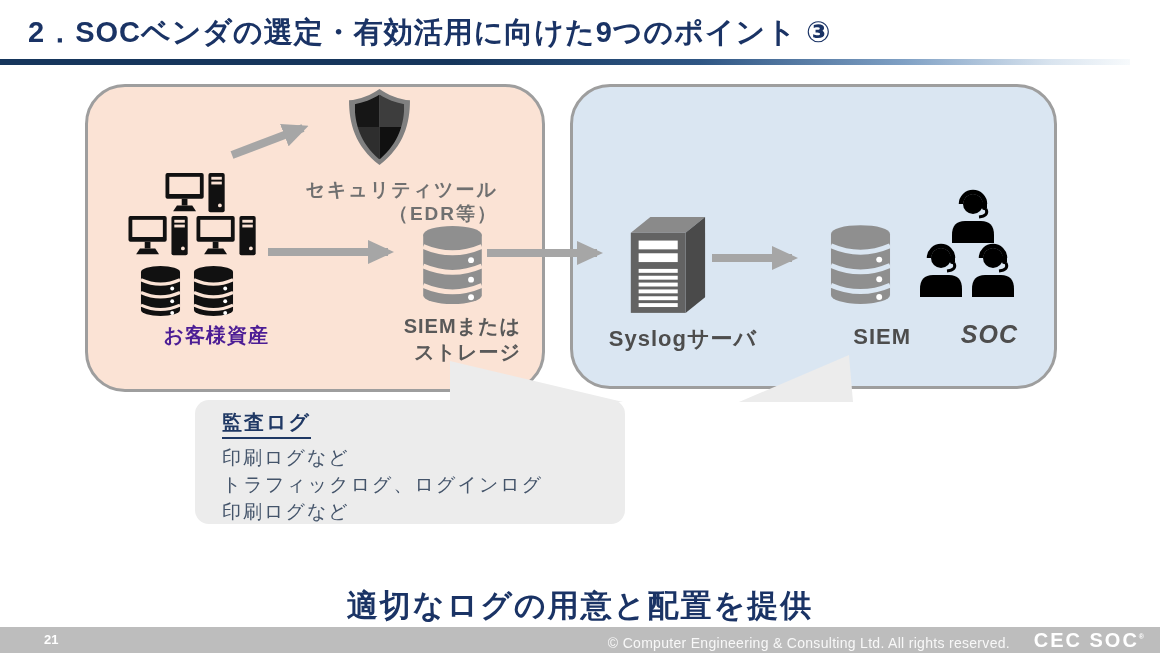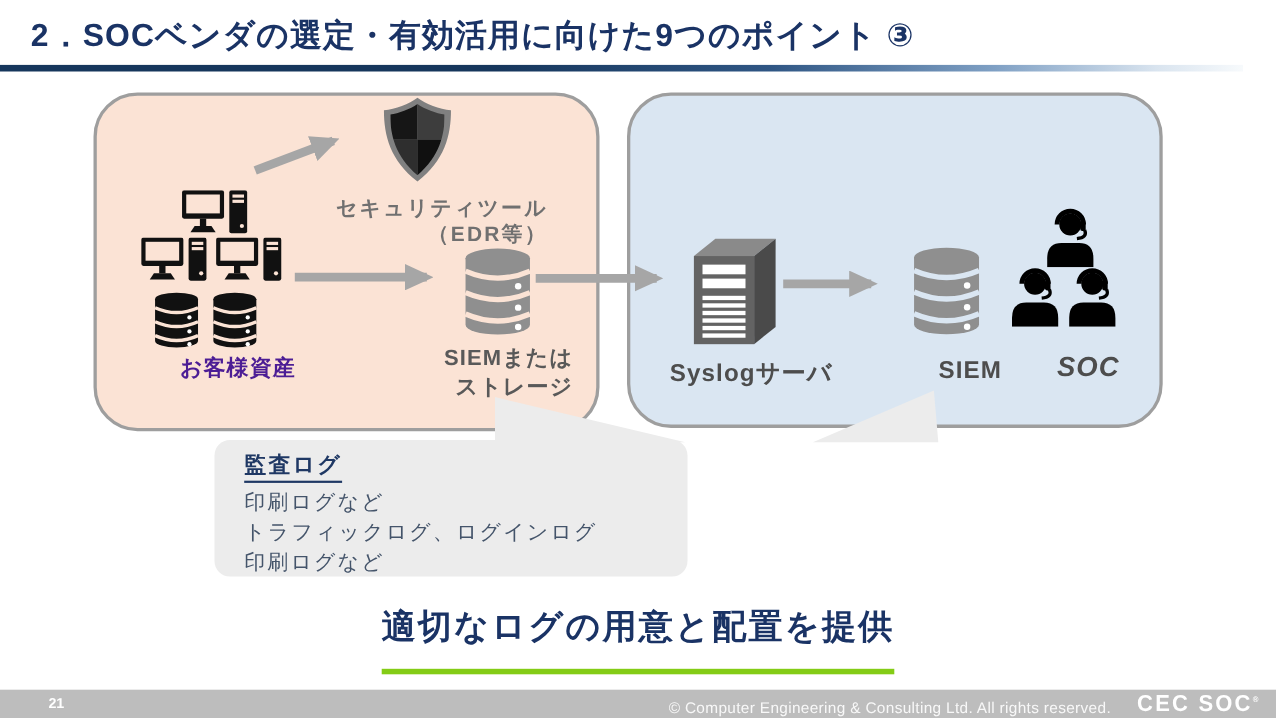--- a/index.html
+++ b/index.html
@@ -39,21 +39,21 @@
   .callout-audit .callout-title    { font-size:20px; letter-spacing:2px; }
   .callout-incident .callout-title { font-size:23px; letter-spacing:5px; }
   .callout-line { color:#44546A; font-size:19px; line-height:27px; letter-spacing:2px; }
   .callout-incident .callout-line { letter-spacing:3px; line-height:28px; }
   .callout-audit .callout-line:first-of-type { margin-top:5px; }
   .callout-incident .callout-line:first-of-type { margin-top:7px; }
 
   
   .headline-wrap { left:0; top:549px; width:1160px; text-align:center; }
   .headline { display:inline-block; font-size:31px; font-weight:bold; color:#1A3365;
-              letter-spacing:2px; border-bottom:5px solid #84cc16; padding-bottom:17px; }
+              letter-spacing:2px; border-bottom:5px solid #84cc16; padding-bottom:3px;margin-top:36px; }
 
   
   .footer { left:0; top:627px; width:1160px; height:26px; background:#BDBDBD;padding-left:15px; }
   .page-num { left:44px; top:5px; font-size:13px; font-weight:bold; color:#ffffff; }
   .copyright { right:150px; top:8px; font-size:14px; color:#F8F8F8; letter-spacing:0.3px; }
   .logo { right:14px; top:2px; font-size:20px; font-weight:bold; color:#ffffff;
           letter-spacing:2px; transform:scaleY(1.05); }
   .logo sup { font-size:7px; }
 
   svg { display:block; }

